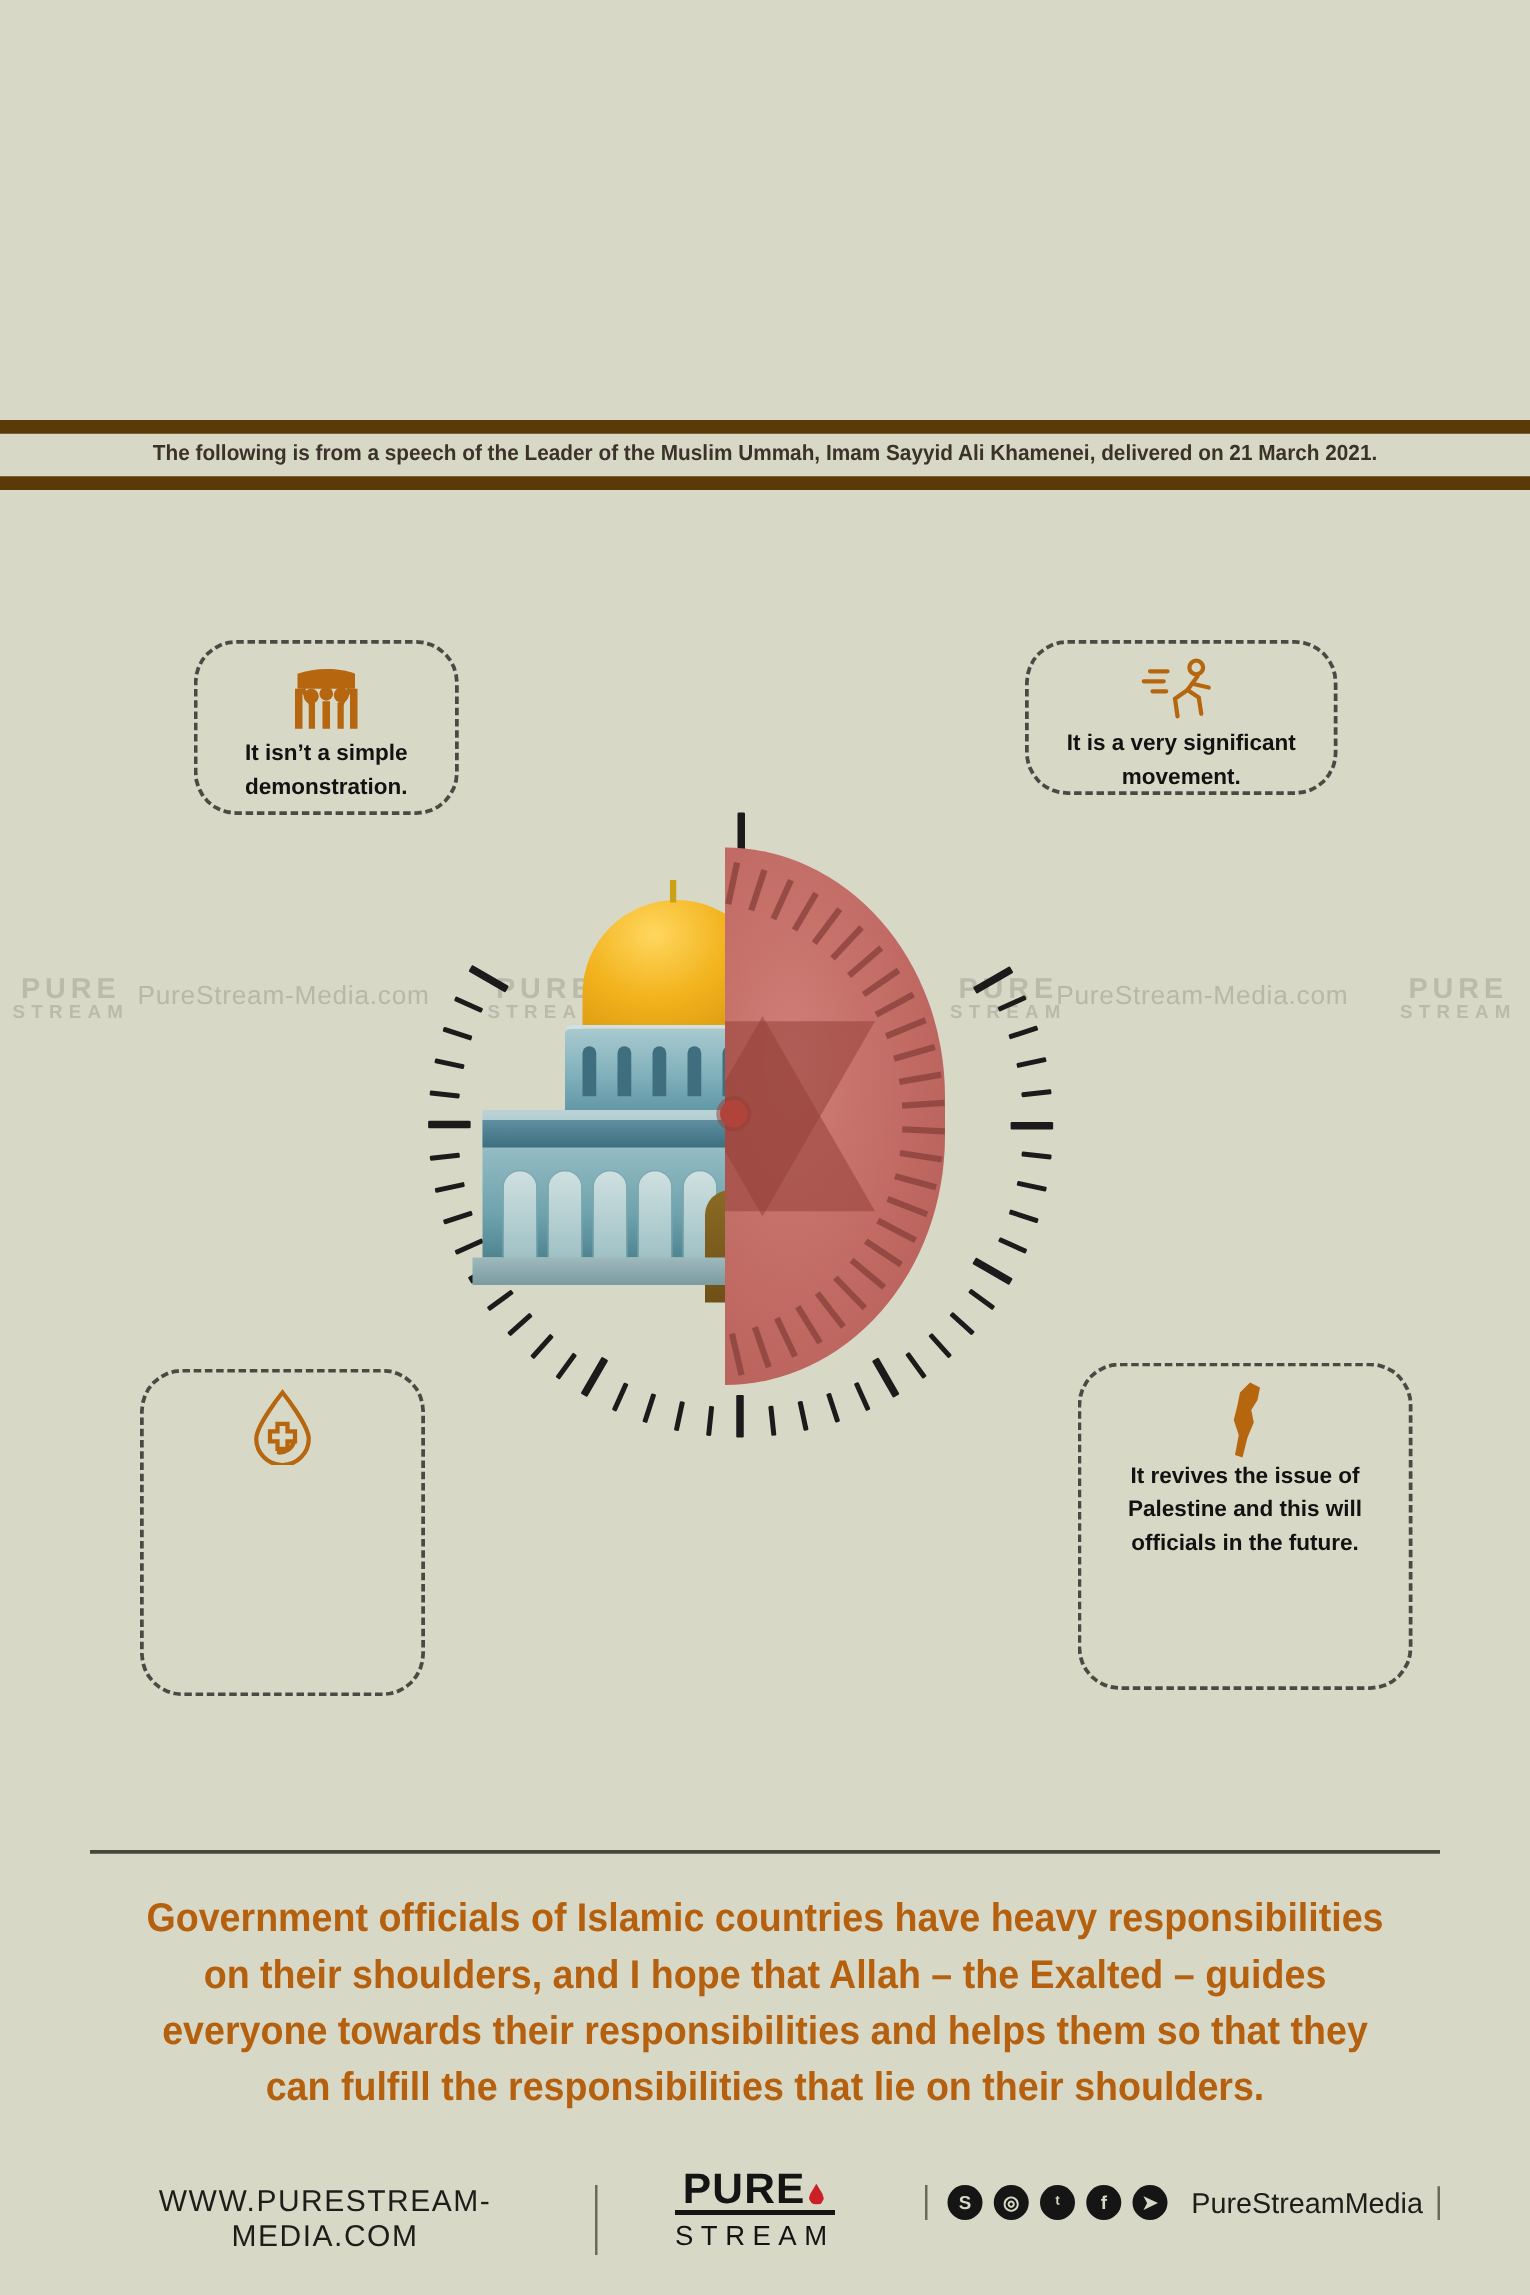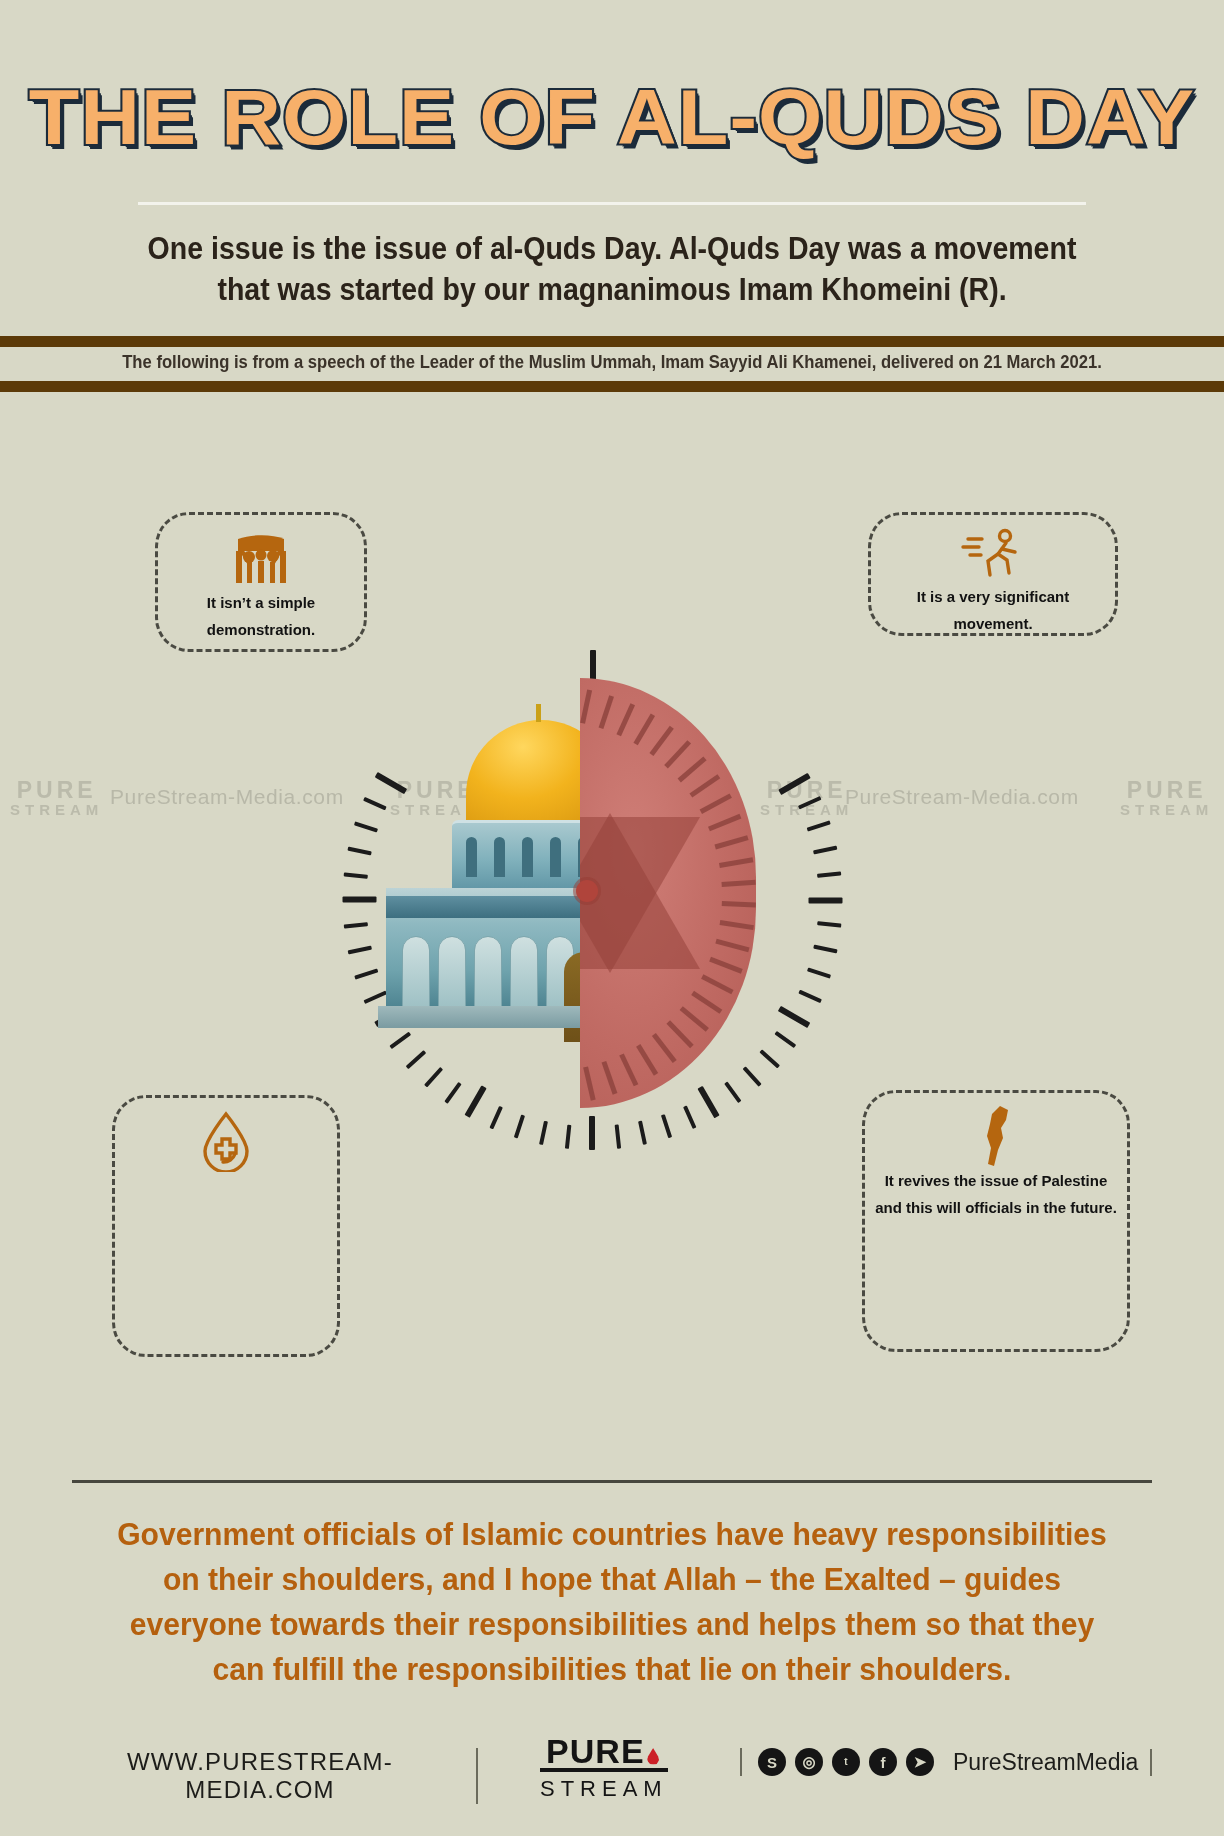--- a/index.html
+++ b/index.html
@@ -244,29 +244,29 @@
     display: flex;
     flex-direction: column;
     align-items: center;
     justify-content: flex-start;
     padding-top: 12px;
   }
   .callout .c-text {
     text-align: center;
     font-family: "Liberation Sans", sans-serif;
     font-weight: bold;
-    font-size: 15px;
+    font-size: 18px;
     line-height: 27px;
     color: #121212;
     padding: 0 10px;
   }
   .icon-box { height: 62px; display:flex; align-items:center; justify-content:center; }
 
   #callout-1 { left: 155px; top: 512px; width: 212px; height: 140px; }
-  #callout-2 { left: 868px; top: 512px; width: 250px; height: 124px; }
+  #callout-2 { left: 820px; top: 512px; width: 250px; height: 124px; justify-content: center; }
   #callout-3 { left: 112px; top: 1095px; width: 228px; height: 262px; }
   #callout-4 { left: 862px; top: 1090px; width: 268px; height: 262px; }
 
   
   .bottom-rule {
     position:absolute; left: 72px; top: 1480px; width: 1080px; height: 3px;
     background: #2e2e26; opacity:.85;
   }
   .closing {
     position:absolute;
@@ -336,25 +336,20 @@
     white-space: nowrap;
     padding-right: 12px;
     border-right: 2px solid #6b6b5c;
   }
 </style>
 </head>
 <body>
 
 <div id="page">
 
-  <div class="header-block">
-    <div class="title">THE ROLE OF AL-QUDS DAY</div>
-    <div class="title-rule"></div>
-    <div class="subtitle">One issue is the issue of al-Quds Day. Al-Quds Day was a movement that was started by our magnanimous Imam Khomeini (R).</div>
-  </div>
 
   <div class="attr-band"></div>
   <div class="attr-text">The following is from a speech of the Leader of the Muslim Ummah, Imam Sayyid Ali Khamenei, delivered on 21 March 2021.</div>
 
   <div class="wm-logo" style="left:10px; top:780px;">
     <span style="font-size:23px;letter-spacing:4px;">PURE</span>
     <span>STREAM</span>
   </div>
   <div class="wm" style="left:110px; top:785px;">PureStream-Media.com</div>
   <div class="wm-logo" style="left:390px; top:780px;">

